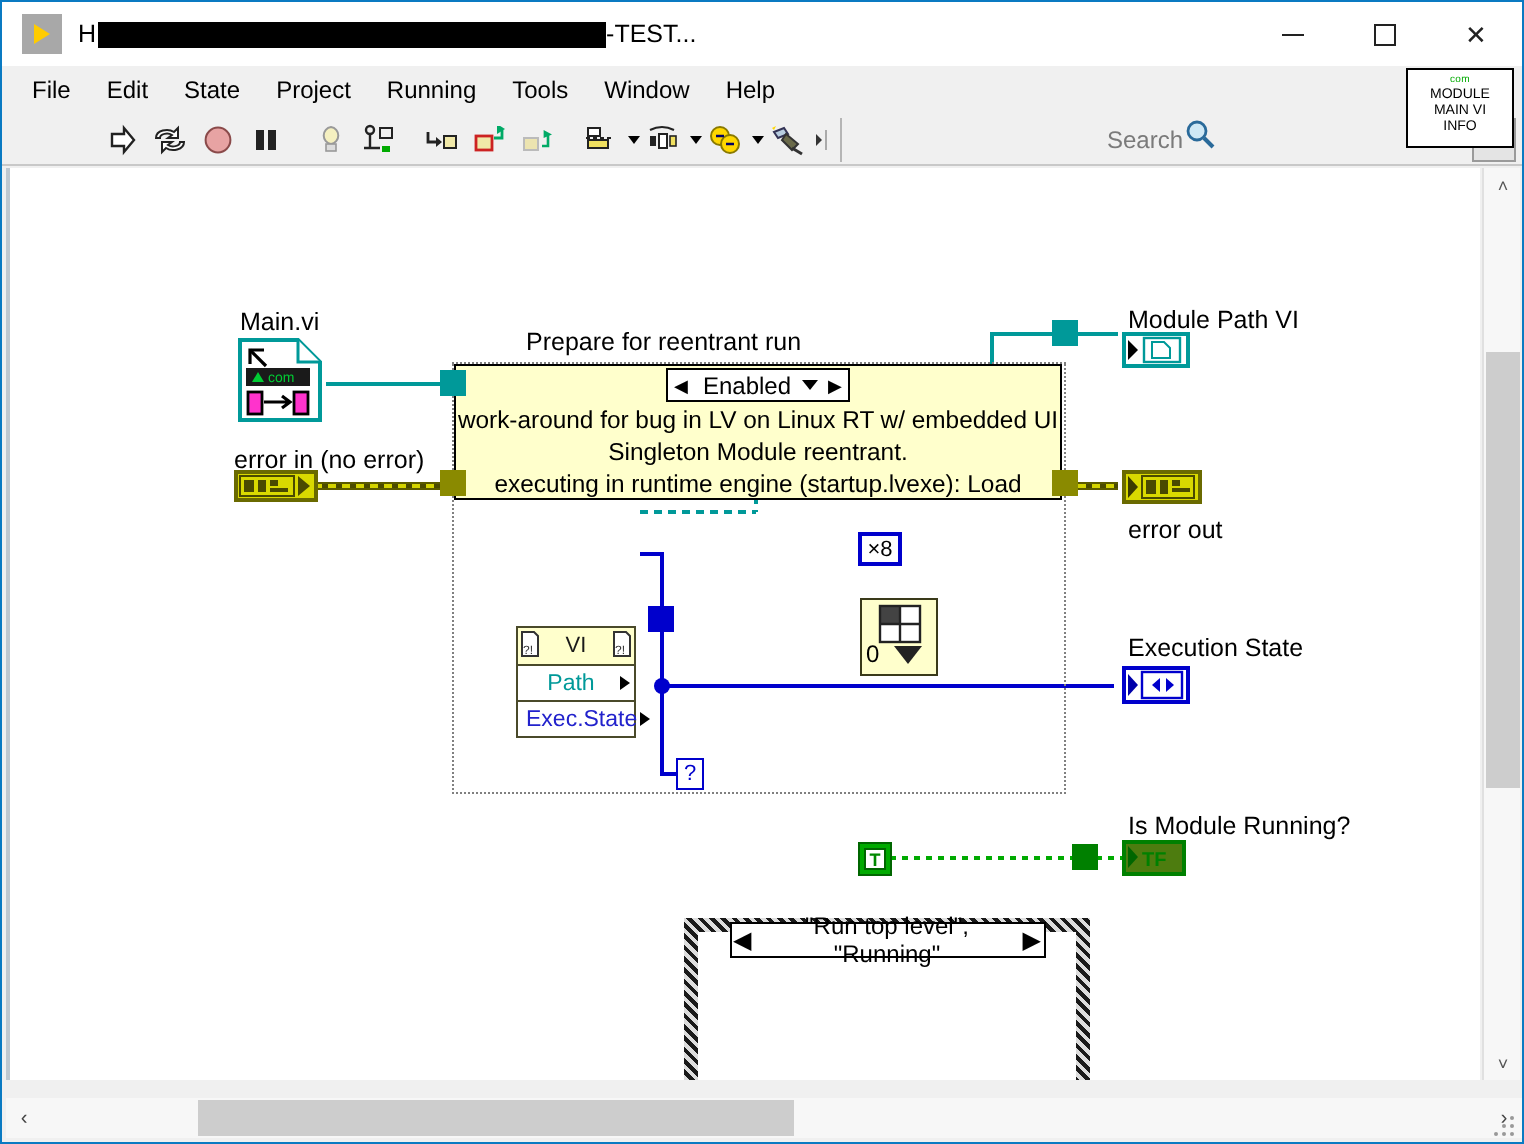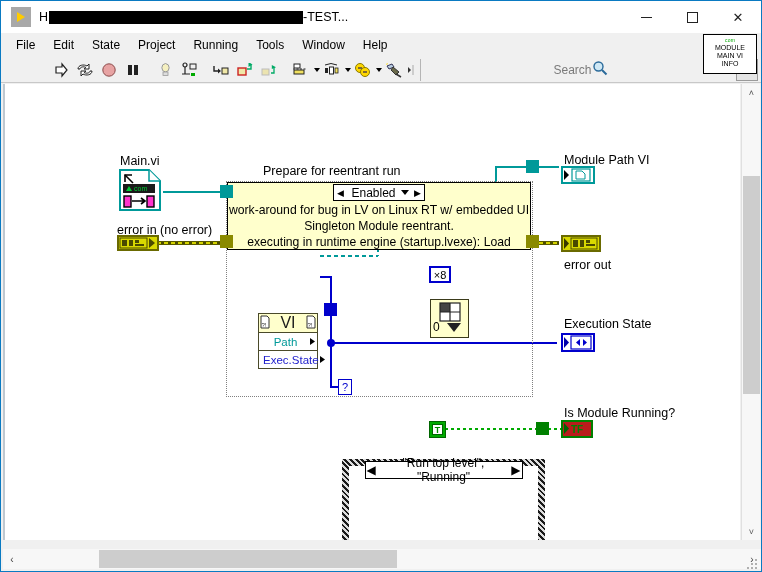--- a/index.html
+++ b/index.html
@@ -548,21 +548,21 @@
       <div class="mult8">×8</div>
 
       <div class="prop-node">
         <div class="prop-row-top">
           <span>
             <svg width="10" height="14" viewBox="0 0 10 14">
                 <path d="M1 1 L7 1 L9 3 L9 13 L1 13 Z" fill="#fff" stroke="#333" stroke-width="1"></path>
                 <text x="1.5" y="12" font-family="Liberation Sans, sans-serif" font-size="6" fill="#333">?!</text>
               </svg>
           </span>
-          <span style="font-size:16px;color:#1a1a1a;font-weight:normal;">VI</span>
+          <span style="font-size:11px;color:#1a1a1a;font-weight:normal;">VI</span>
           <span>
             <svg width="10" height="14" viewBox="0 0 10 14">
                 <path d="M1 1 L7 1 L9 3 L9 13 L1 13 Z" fill="#fff" stroke="#333" stroke-width="1"></path>
                 <text x="1.5" y="12" font-family="Liberation Sans, sans-serif" font-size="6" fill="#333">?!</text>
               </svg>
           </span>
         </div>
         <div class="prop-row">
           <span style="flex:1 1 auto;text-align:center;color:#009999;">Path</span>
           <span class="pa">
@@ -633,21 +633,21 @@
 
       <div style="position:absolute; left:333px; top:295px; width:14px; height:16px; background:#fff; border:1px solid #0000cc; display:flex; align-items:center; justify-content:center; font-size:11px; color:#0000cc; z-index:5;">?</div>
 
       <div style="position:absolute; left:424px; top:337px; width:17px; height:17px; background:#00aa00; border:1px solid #006600; display:flex; align-items:center; justify-content:center; z-index:5;">
         <span style="display:block;width:11px;height:11px;background:#fff;border:1px solid #006600;color:#008800;font-size:9px;font-weight:bold;line-height:10px;text-align:center;">T</span>
       </div>
 
       <div style="position:absolute; left:531px; top:338px; width:13px; height:13px; background:#008000; z-index:5;"></div>
 
       <div class="lbl" style="left:559px; top:322px;">Is Module Running?</div>
-      <div style="position:absolute; left:556px; top:336px; width:32px; height:18px; border:2px solid #008000; background:#b91c1c; display:flex; align-items:center;">
+      <div style="position:absolute; left:556px; top:336px; width:32px; height:18px; border:2px solid #008000; background:#4d7c0f; display:flex; align-items:center;">
         <svg width="28" height="14" viewBox="0 0 28 14">
             <path d="M1 1 L1 12 L6 6.5 Z" fill="#006600"></path>
             <text x="8" y="11" font-family="Liberation Sans, sans-serif" font-size="10" font-weight="bold" fill="#008000">TF</text>
           </svg>
       </div>
 
     </div>
   </div>
 
   <div class="vscroll">

